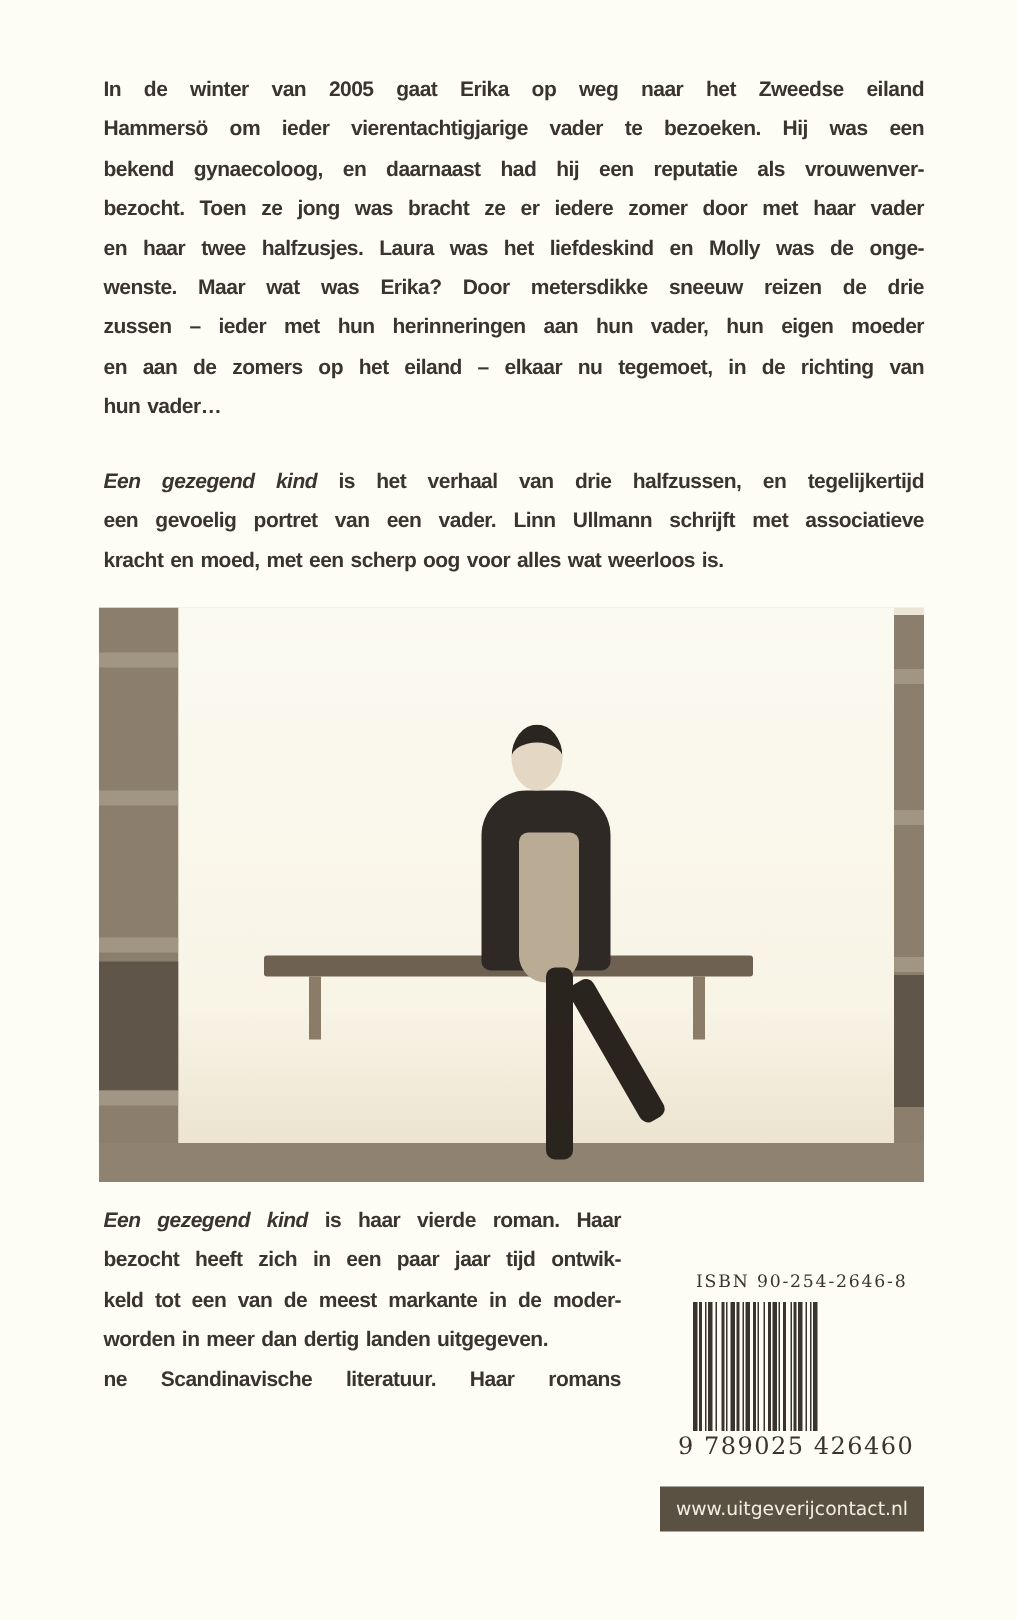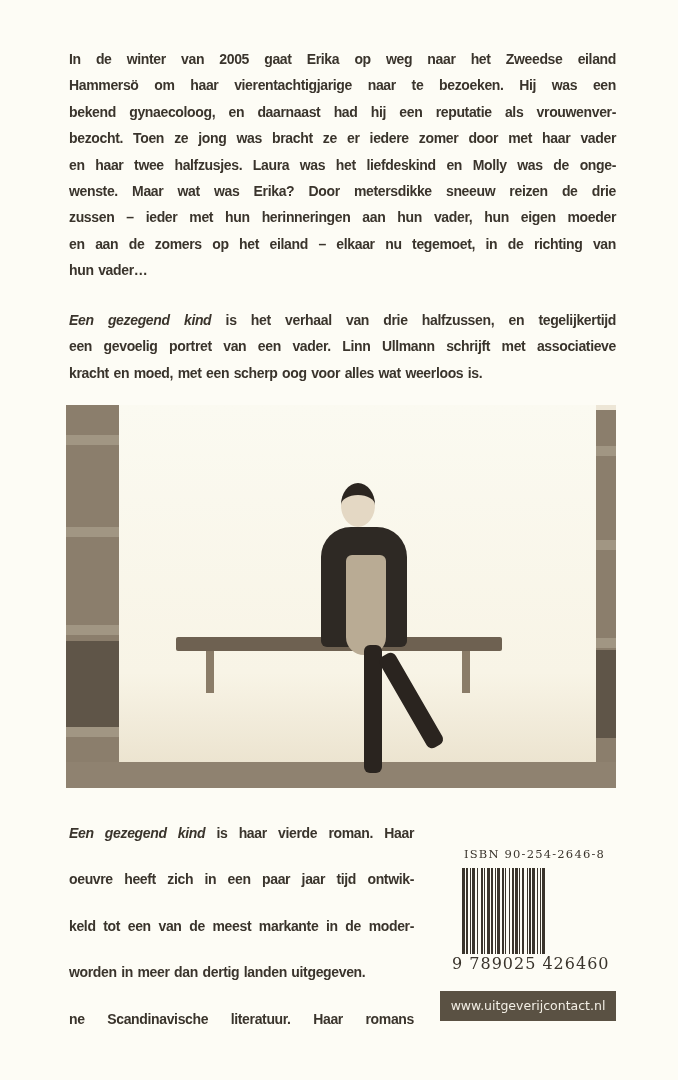--- a/index.html
+++ b/index.html
@@ -15,21 +15,21 @@
     text-align: justify; text-align-last: left;
     letter-spacing: -0.35px; word-spacing: 1px;
     transform-origin: 0 0;
   }
   .line { display: block; text-align: justify; text-align-last: justify; white-space: nowrap; }
   .line.last { text-align-last: left; }
   .ital { font-style: italic; }
   #p1 { top: 46px; }
   #p2 { top: 307px; }
   #bio { top: 800px; width: 547px; }
-  #bio .short { width: 345px; margin-top: 20px; }
+  #bio .short { width: 345px; }
 
   
   .photo { position: absolute; left: 66px; top: 405px; width: 550px; height: 383px; background: #ede6d6; overflow: hidden; }
   .wall { position: absolute; left: 53px; top: 0; width: 477px; height: 357px; background: linear-gradient(180deg,#fbfaf1 0%, #f8f4e6 75%, #ece4d0 100%); }
   .floor { position: absolute; left: 0; top: 357px; width: 550px; height: 26px; background: #8f8270; }
   .pillar { position: absolute; top: 0; height: 360px; background: #8b7e6c; }
   .pillar.l { left: 0; width: 53px; }
   .pillar.r { left: 530px; width: 20px; top: 5px; }
   .band { position: absolute; left: 0; right: 0; height: 10px; background: #a19683; }
   .dark { position: absolute; left: 0; right: 0; background: #5f5548; }
@@ -46,21 +46,21 @@
   .barcode { position: absolute; left: 462px; top: 868px; width: 156px; height: 102px; display: flex; align-items: stretch; gap: 0; }
   .barcode span { display: block; background: #3a342c; }
   .ean { position: absolute; left: 450px; top: 954px; font-family: "DejaVu Serif", serif; font-size: 16px; letter-spacing: 1px; color: #3a342c; background: #fdfcf5; padding: 0 2px; }
   .url { position: absolute; left: 440px; top: 991px; width: 176px; height: 30px; background: #5a5143; color: #f2eee4; font-family: "DejaVu Sans", sans-serif; font-size: 12.5px; line-height: 30px; text-align: center; letter-spacing: 0; }
 </style>
 </head>
 <body>
 
 <div class="txt" id="p1">
   <span class="line">In de winter van 2005 gaat Erika op weg naar het Zweedse eiland</span>
-  <span class="line">Hammersö om haar vierentachtigjarige naar te bezoeken. Hij was een</span>
+  <span class="line">Hammersö om ieder vierentachtigjarige vader te bezoeken. Hij was een</span>
   <span class="line">bekend gynaecoloog, en daarnaast had hij een reputatie als vrouwenver-</span>
   <span class="line">bezocht. Toen ze jong was bracht ze er iedere zomer door met haar vader</span>
   <span class="line">en haar twee halfzusjes. Laura was het liefdeskind en Molly was de onge-</span>
   <span class="line">wenste. Maar wat was Erika? Door metersdikke sneeuw reizen de drie</span>
   <span class="line">zussen – ieder met hun herinneringen aan hun vader, hun eigen moeder</span>
   <span class="line">en aan de zomers op het eiland – elkaar nu tegemoet, in de richting van</span>
   <span class="line last">hun vader…</span>
 </div>
 
 <div class="txt" id="p2">
@@ -90,21 +90,21 @@
   <div class="bench"></div>
   <div class="person-body"></div>
   <div class="dress"></div>
   <div class="head"></div>
   <div class="boot1"></div>
   <div class="boot2"></div>
 </div>
 
 <div class="txt" id="bio">
   <span class="line short"><span class="ital">Een gezegend kind</span><span> is haar vierde roman. Haar</span></span>
-  <span class="line short">oeuvre heeft zich in een paar jaar tijd ontwik-</span>
+  <span class="line short">bezocht heeft zich in een paar jaar tijd ontwik-</span>
   <span class="line short">keld tot een van de meest markante in de moder-</span>
   <span class="line short last">worden in meer dan dertig landen uitgegeven.</span>
   <span class="line short">ne Scandinavische literatuur. Haar romans</span>
 </div>
 
 <div class="isbn">ISBN 90-254-2646-8</div>
 <div class="barcode" id="barcode">
     <span style="width: 3px;"></span>
     <span style="width: 1px; background: transparent;"></span>
     <span style="width: 2px;"></span>

